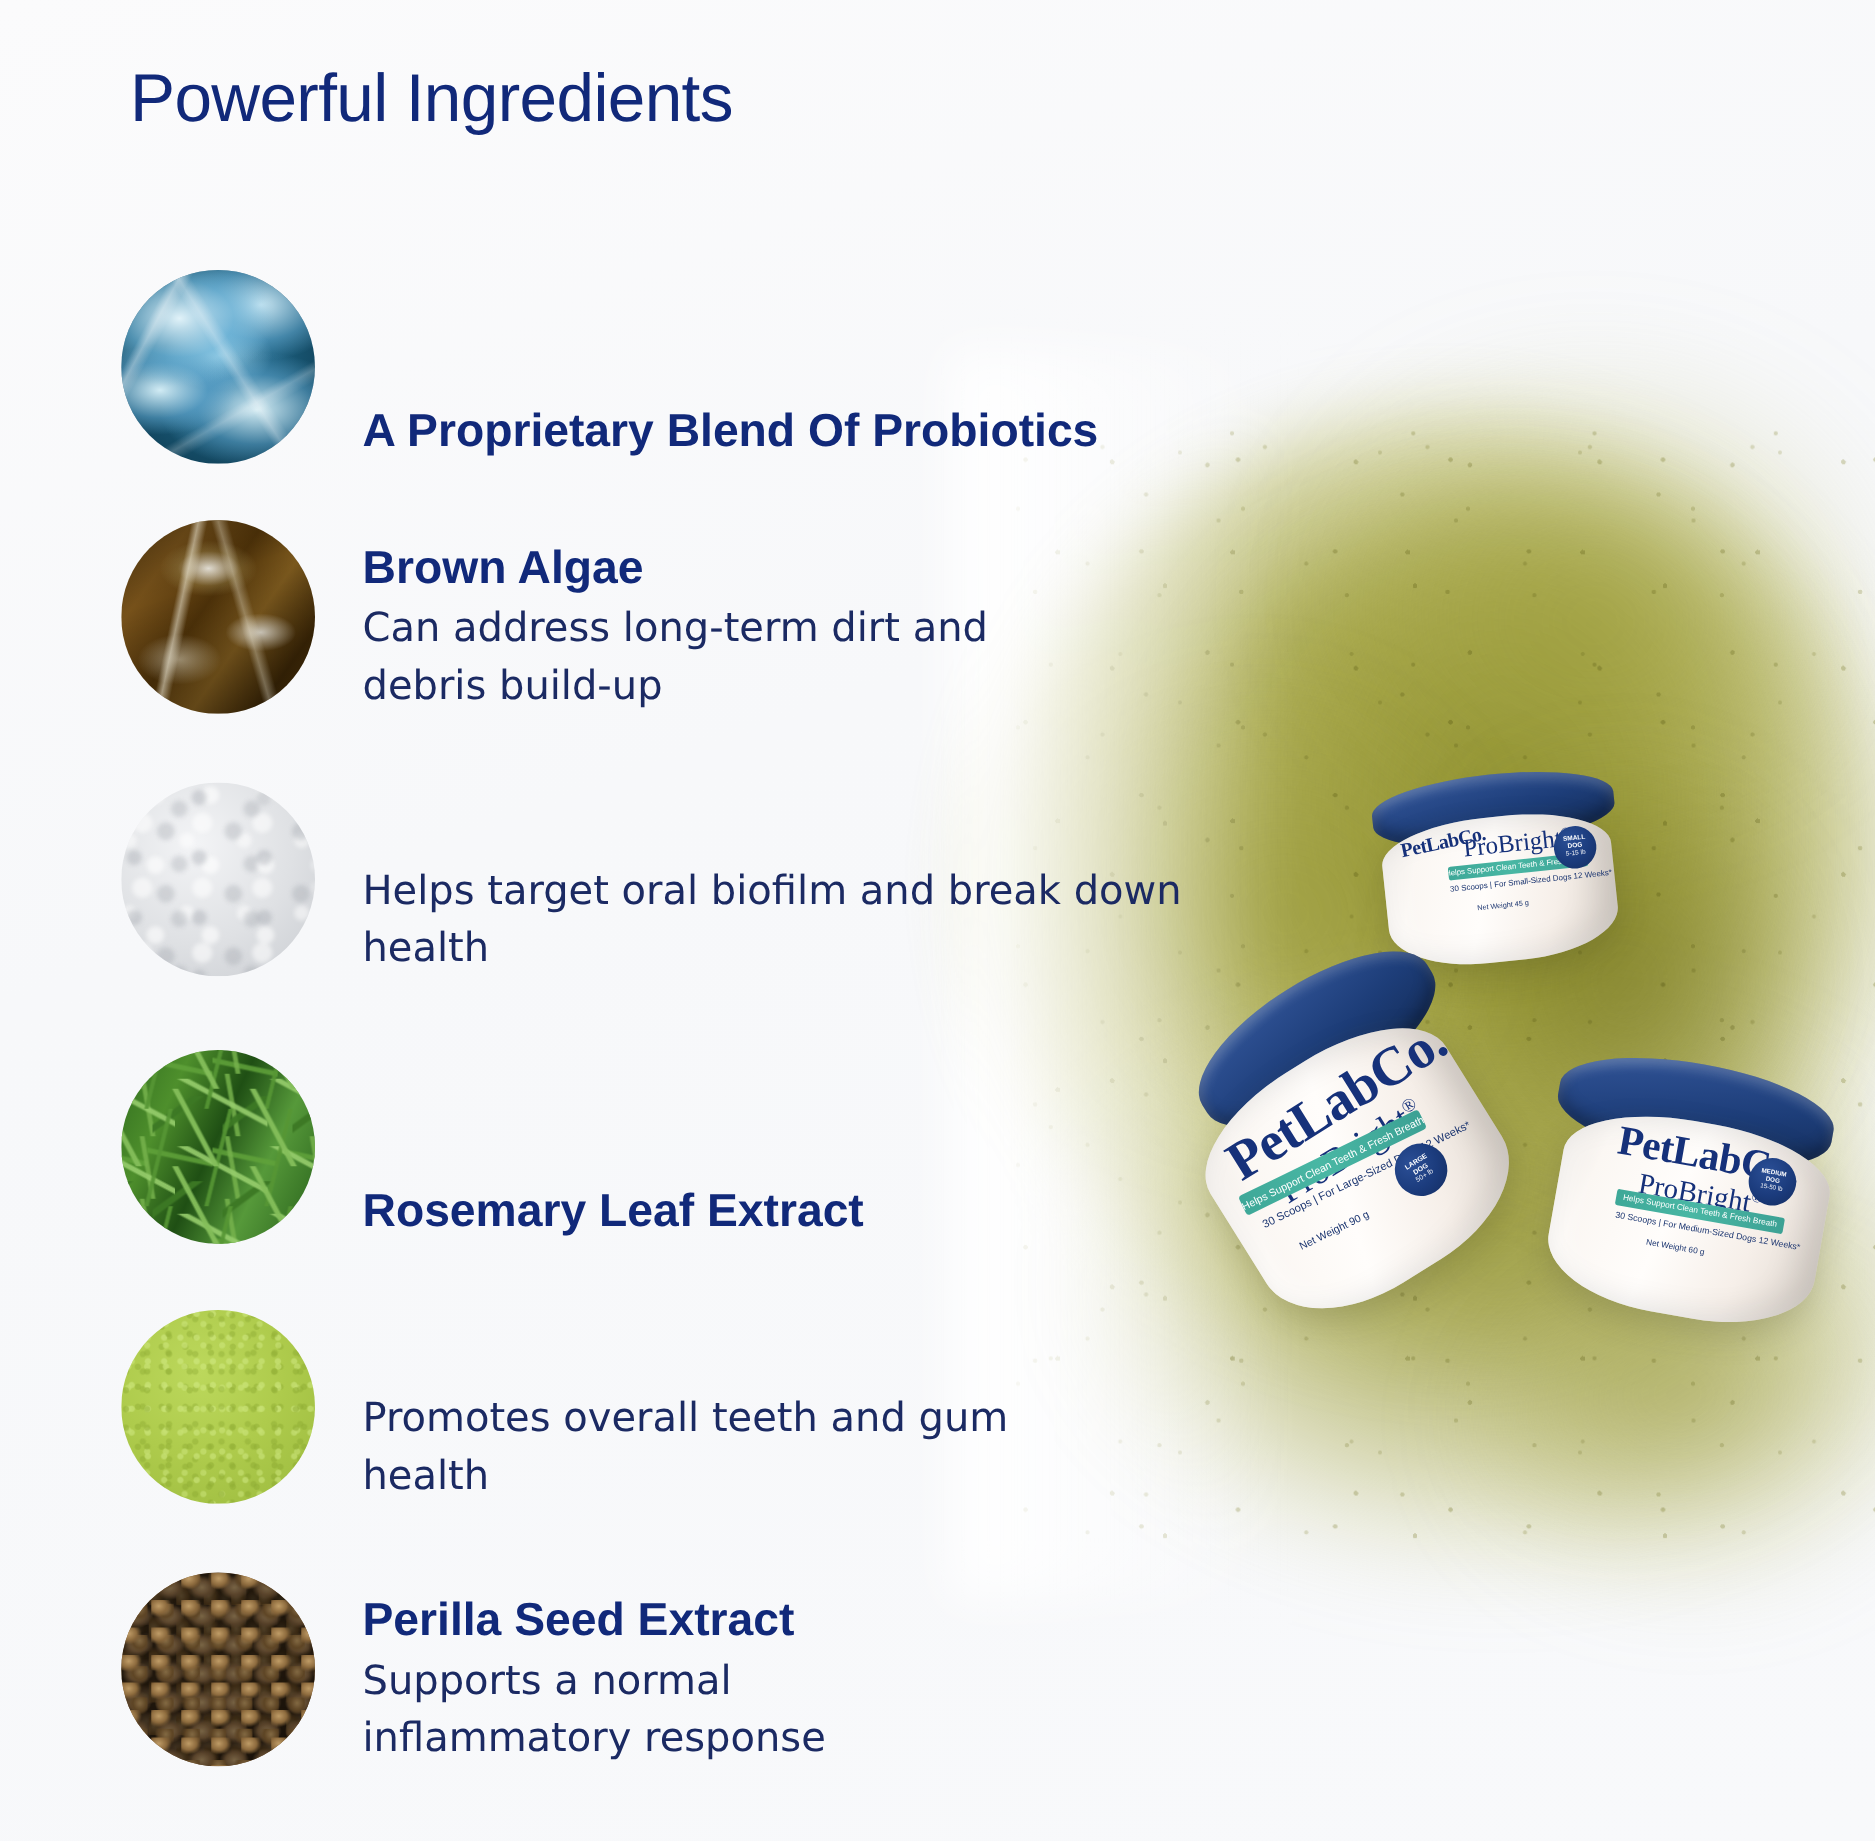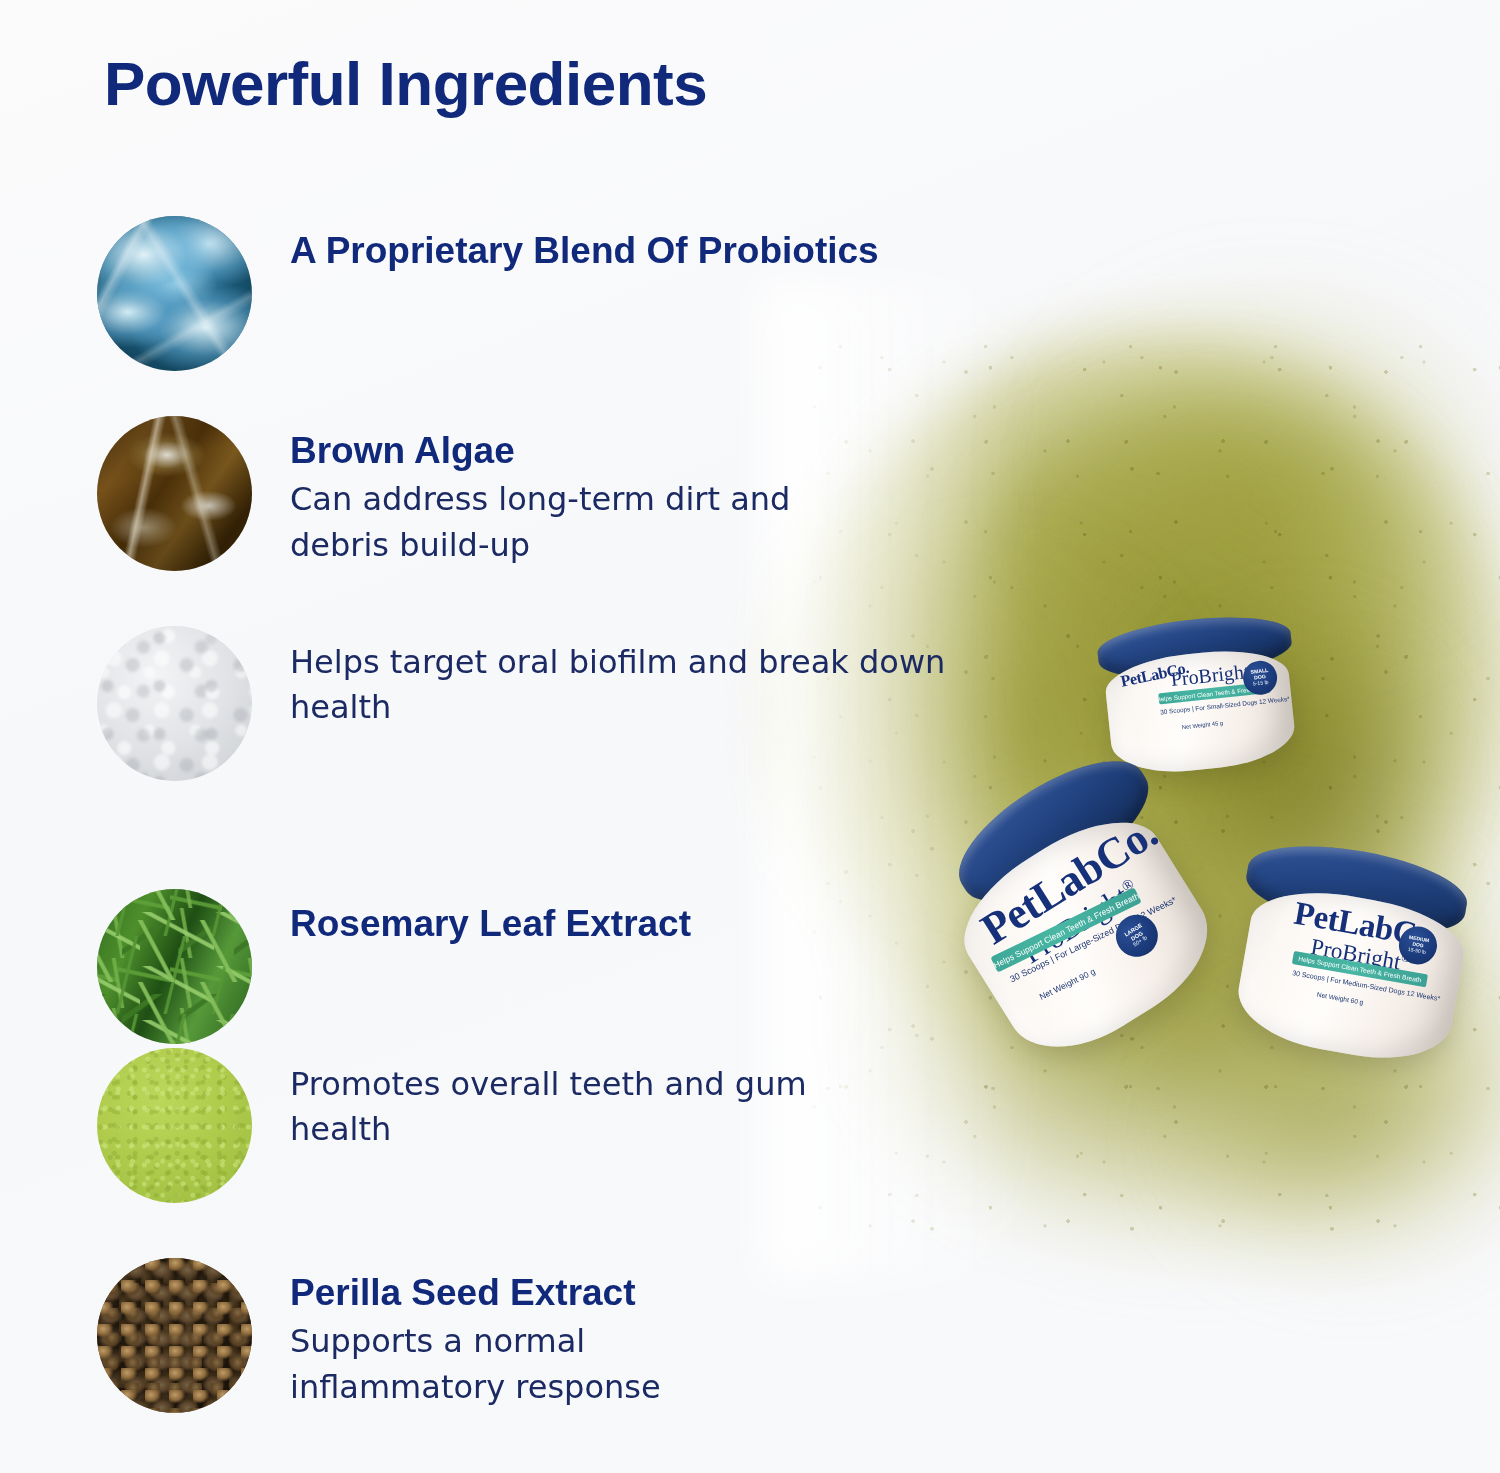--- a/index.html
+++ b/index.html
@@ -140,40 +140,40 @@
   
   #header {
     position: absolute;
     left: 104px;
     top: 52px;
     z-index: 5;
   }
   #page-title {
     margin: 0;
     font-family: "Liberation Sans", sans-serif;
-    font-weight: 700;
-    font-size: 62px;
+    font-weight: 400;
+    font-size: 54px;
     line-height: 1.02;
     letter-spacing: -0.5px;
     color: #11297a;
     white-space: nowrap;
   }
 
   
   #ingredient-list {
     position: absolute;
     left: 0;
     top: 0;
     width: 1060px;
     z-index: 6;
   }
   .ingredient-row {
     position: absolute;
     display: flex;
-    align-items: flex-start;
+    align-items: flex-end;
     left: 97px;
   }
   .ingredient-thumb {
     flex: 0 0 auto;
     width: 155px;
     height: 155px;
     border-radius: 50%;
     overflow: hidden;
     position: relative;
     margin-right: 38px;
@@ -197,21 +197,21 @@
     line-height: 1.42;
     color: #1b2a63;
     margin: 0;
     max-width: 700px;
   }
 
   
   #row-probiotics  { top: 216px; }
   #row-brown-algae { top: 416px; }
   #row-shmp        { top: 626px; }
-  #row-rosemary    { top: 889px; }
+  #row-rosemary    { top: 840px; }
   #row-green-tea   { top: 1048px; }
   #row-perilla     { top: 1258px; }
 
   
   
   .art-bacteria {
     position: absolute; inset: 0;
     background:
       radial-gradient(ellipse 70% 50% at 30% 25%, rgba(235,250,255,0.95) 0%, rgba(120,190,225,0.6) 40%, rgba(0,0,0,0) 70%),
       radial-gradient(ellipse 60% 40% at 72% 18%, rgba(220,245,255,0.9) 0%, rgba(110,180,220,0.5) 45%, rgba(0,0,0,0) 72%),

